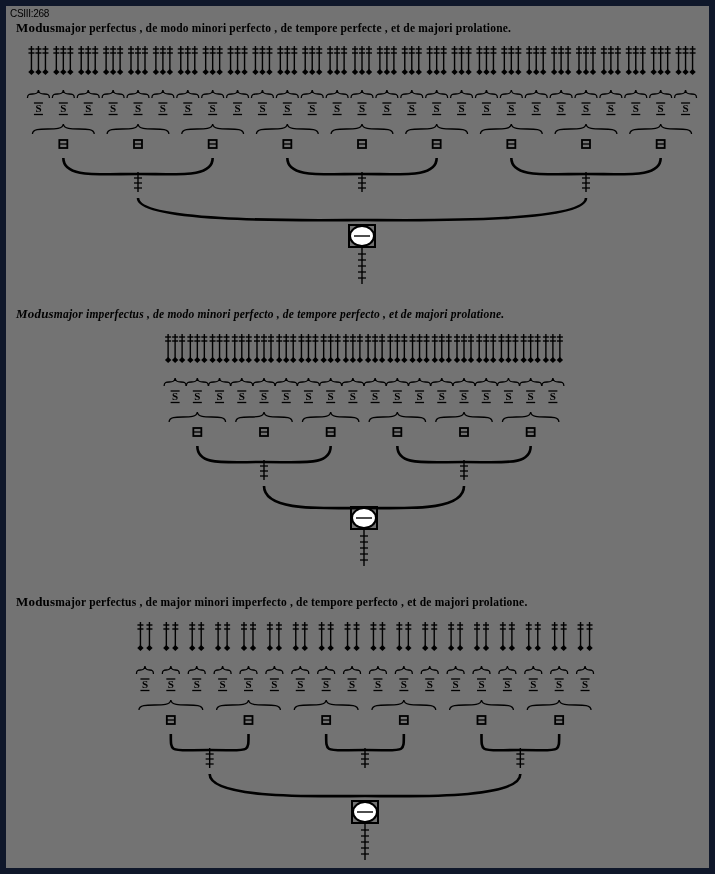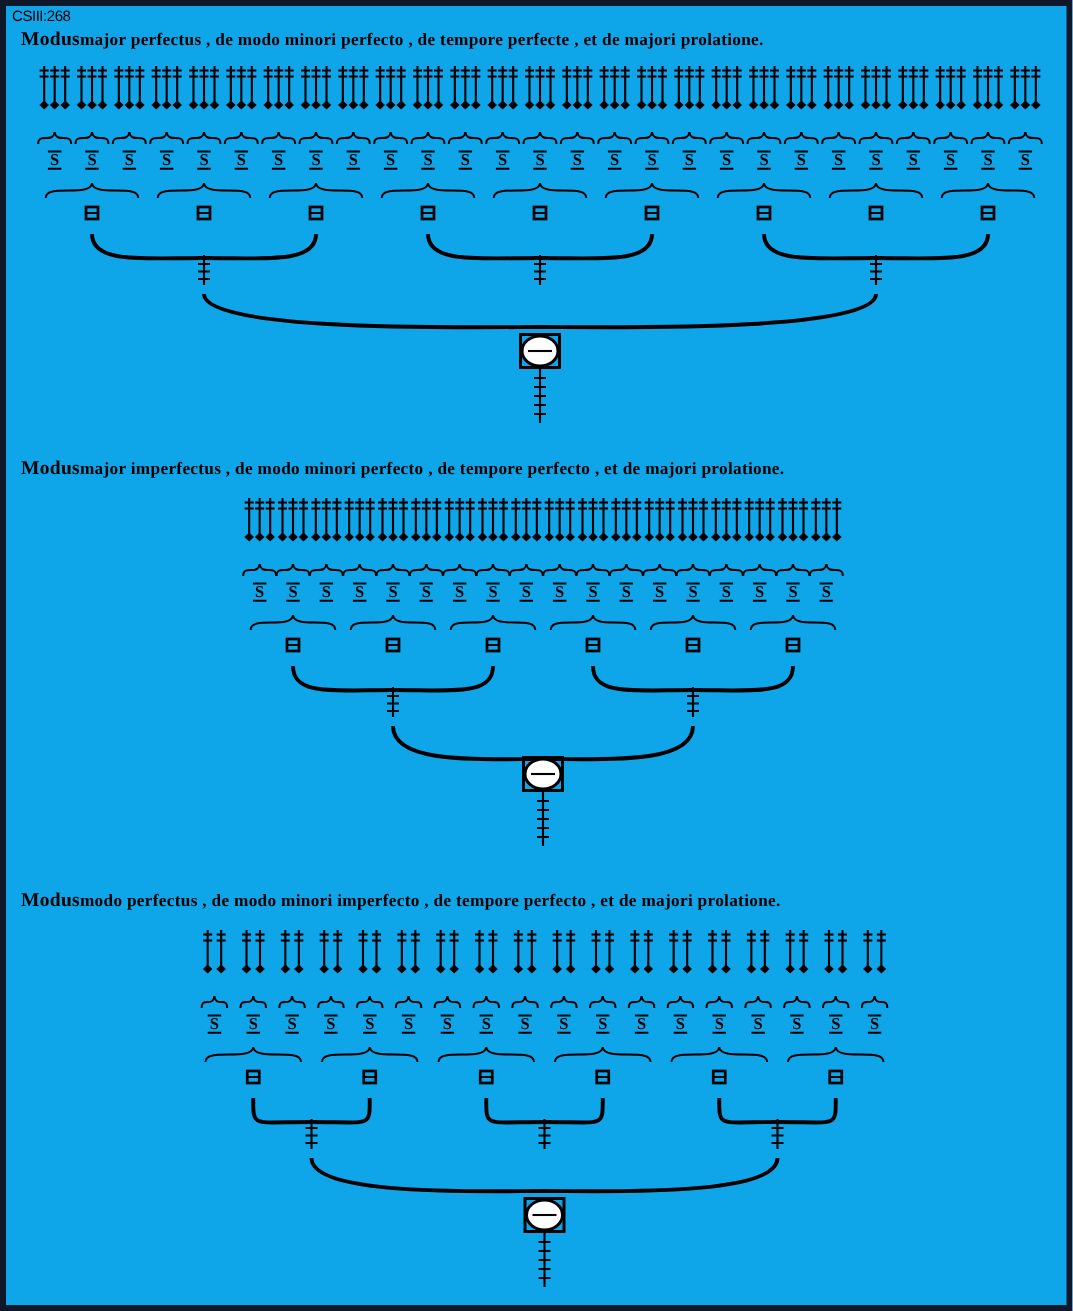--- a/index.html
+++ b/index.html
@@ -7,22 +7,22 @@
     padding: 0;
     background: #ffffff;
   }
   body {
     font-family: "Liberation Serif", serif;
   }
   #page {
     position: relative;
     width: 715px;
     height: 874px;
-    background: #0ea5e9;
-    border: 4px solid #0f172a;
+    background: #737373;
+    border: 6px solid #0f172a;
     box-sizing: border-box;
     overflow: hidden;
   }
   .corner-label {
     position: absolute;
     top: 2px;
     left: 4px;
     font-family: "Liberation Sans", sans-serif;
     font-size: 10px;
     color: #000000;
@@ -632,21 +632,21 @@
           <line x1="356" y1="207" x2="356" y2="244" class="stem"></line>
           <line x1="352" y1="214" x2="360" y2="214" class="tick"></line>
           <line x1="352" y1="220" x2="360" y2="220" class="tick"></line>
           <line x1="352" y1="226" x2="360" y2="226" class="tick"></line>
           <line x1="352" y1="232" x2="360" y2="232" class="tick"></line>
           <line x1="352" y1="238" x2="360" y2="238" class="tick"></line>
         </g>
     </svg>
   </div>
 
-  <div class="caption" style="top:300px;">
+  <div class="caption" style="top:300px;font-style:italic;">
     <span class="lead">Modus</span><span class="sc">major imperfectus , de modo minori perfecto , de tempore perfecto , et de majori prolatione.</span>
   </div>
   <div class="diagram" style="top:322px; left:0;">
     <svg width="715" height="245" viewBox="0 0 715 245">
       <g id="f2-minims">
           <line x1="162.11111111111111" y1="6" x2="162.11111111111111" y2="32" class="stem"></line>
           <line x1="159.11111111111111" y1="9" x2="165.11111111111111" y2="9" class="stem"></line>
           <line x1="159.11111111111111" y1="13" x2="165.11111111111111" y2="13" class="stem"></line>
           <path d="M 158.91111111111113 32 l 3.2 -3 l 3.2 3 l -3.2 3 z" fill="#000"></path>
           <line x1="169.11111111111111" y1="6" x2="169.11111111111111" y2="32" class="stem"></line>
@@ -1012,21 +1012,21 @@
           <line x1="354" y1="208" x2="362" y2="208" class="tick"></line>
           <line x1="354" y1="214" x2="362" y2="214" class="tick"></line>
           <line x1="354" y1="220" x2="362" y2="220" class="tick"></line>
           <line x1="354" y1="226" x2="362" y2="226" class="tick"></line>
           <line x1="354" y1="232" x2="362" y2="232" class="tick"></line>
         </g>
     </svg>
   </div>
 
   <div class="caption" style="top:588px;">
-    <span class="lead">Modus</span><span class="sc">modo perfectus , de modo minori imperfecto , de tempore perfecto , et de majori prolatione.</span>
+    <span class="lead">Modus</span><span class="sc">major perfectus , de major minori imperfecto , de tempore perfecto , et de majori prolatione.</span>
   </div>
   <div class="diagram" style="top:610px; left:0;">
     <svg width="715" height="255" viewBox="0 0 715 255">
       <g id="f3-minims">
           <line x1="134.44444444444446" y1="6" x2="134.44444444444446" y2="32" class="stem"></line>
           <line x1="131.44444444444446" y1="9" x2="137.44444444444446" y2="9" class="stem"></line>
           <line x1="131.44444444444446" y1="13" x2="137.44444444444446" y2="13" class="stem"></line>
           <path d="M 131.24444444444447 32 l 3.2 -3 l 3.2 3 l -3.2 3 z" fill="#000"></path>
           <line x1="143.44444444444446" y1="6" x2="143.44444444444446" y2="32" class="stem"></line>
           <line x1="140.44444444444446" y1="9" x2="146.44444444444446" y2="9" class="stem"></line>

